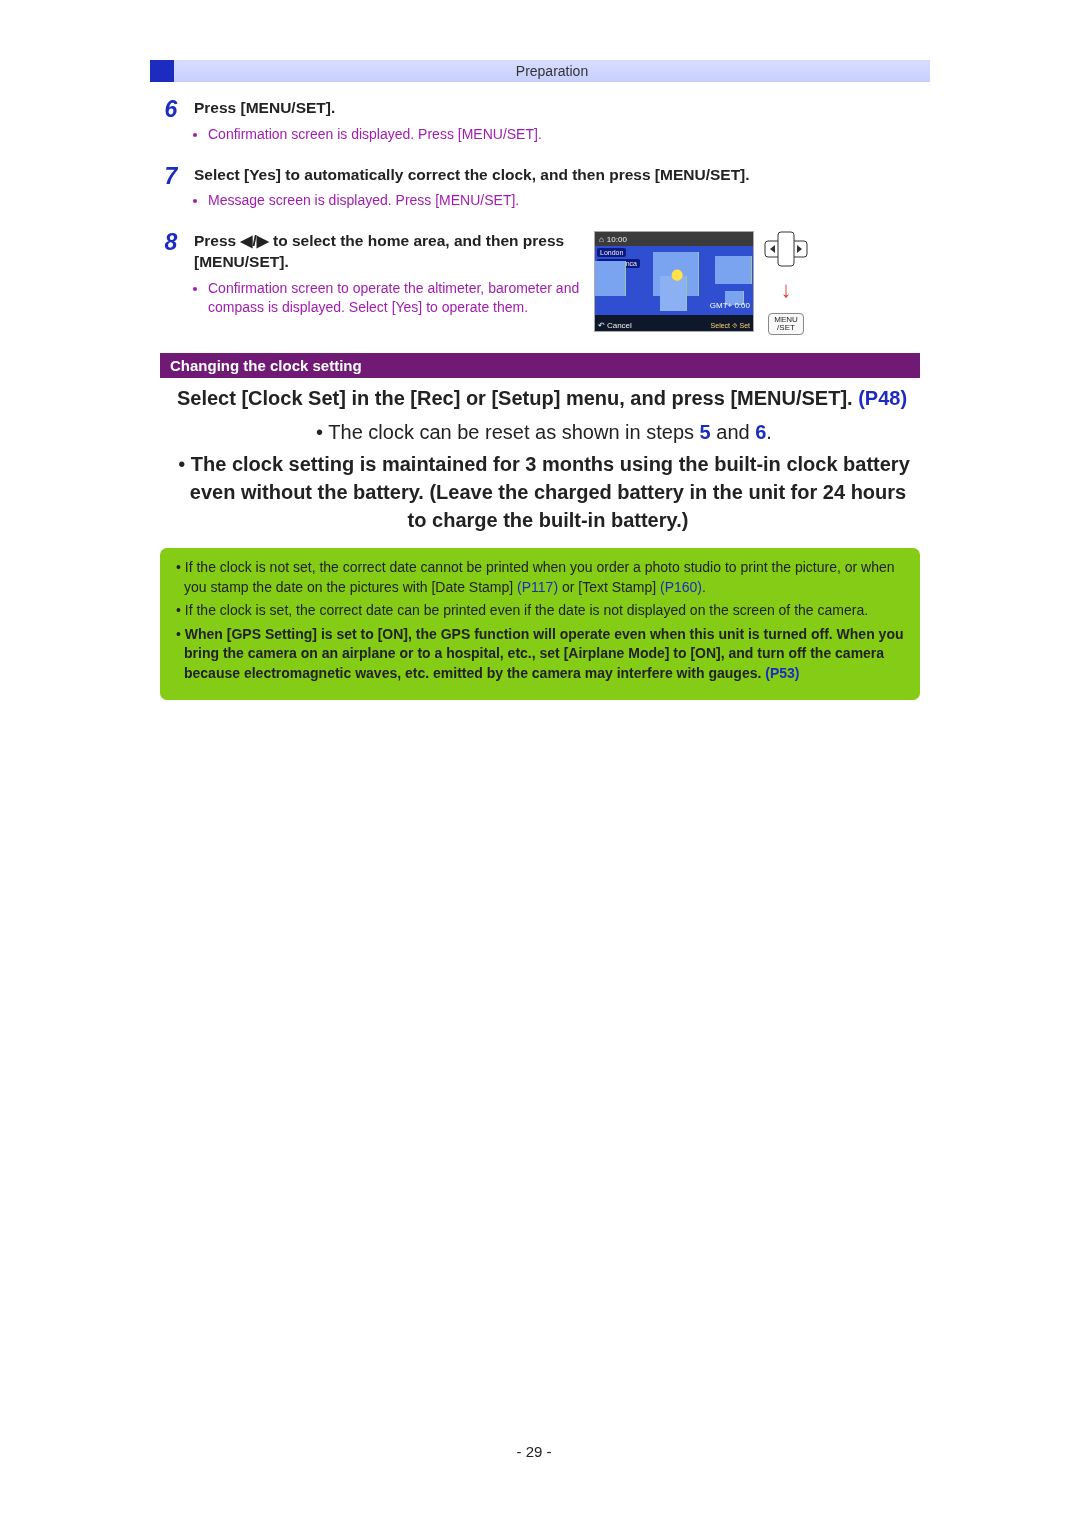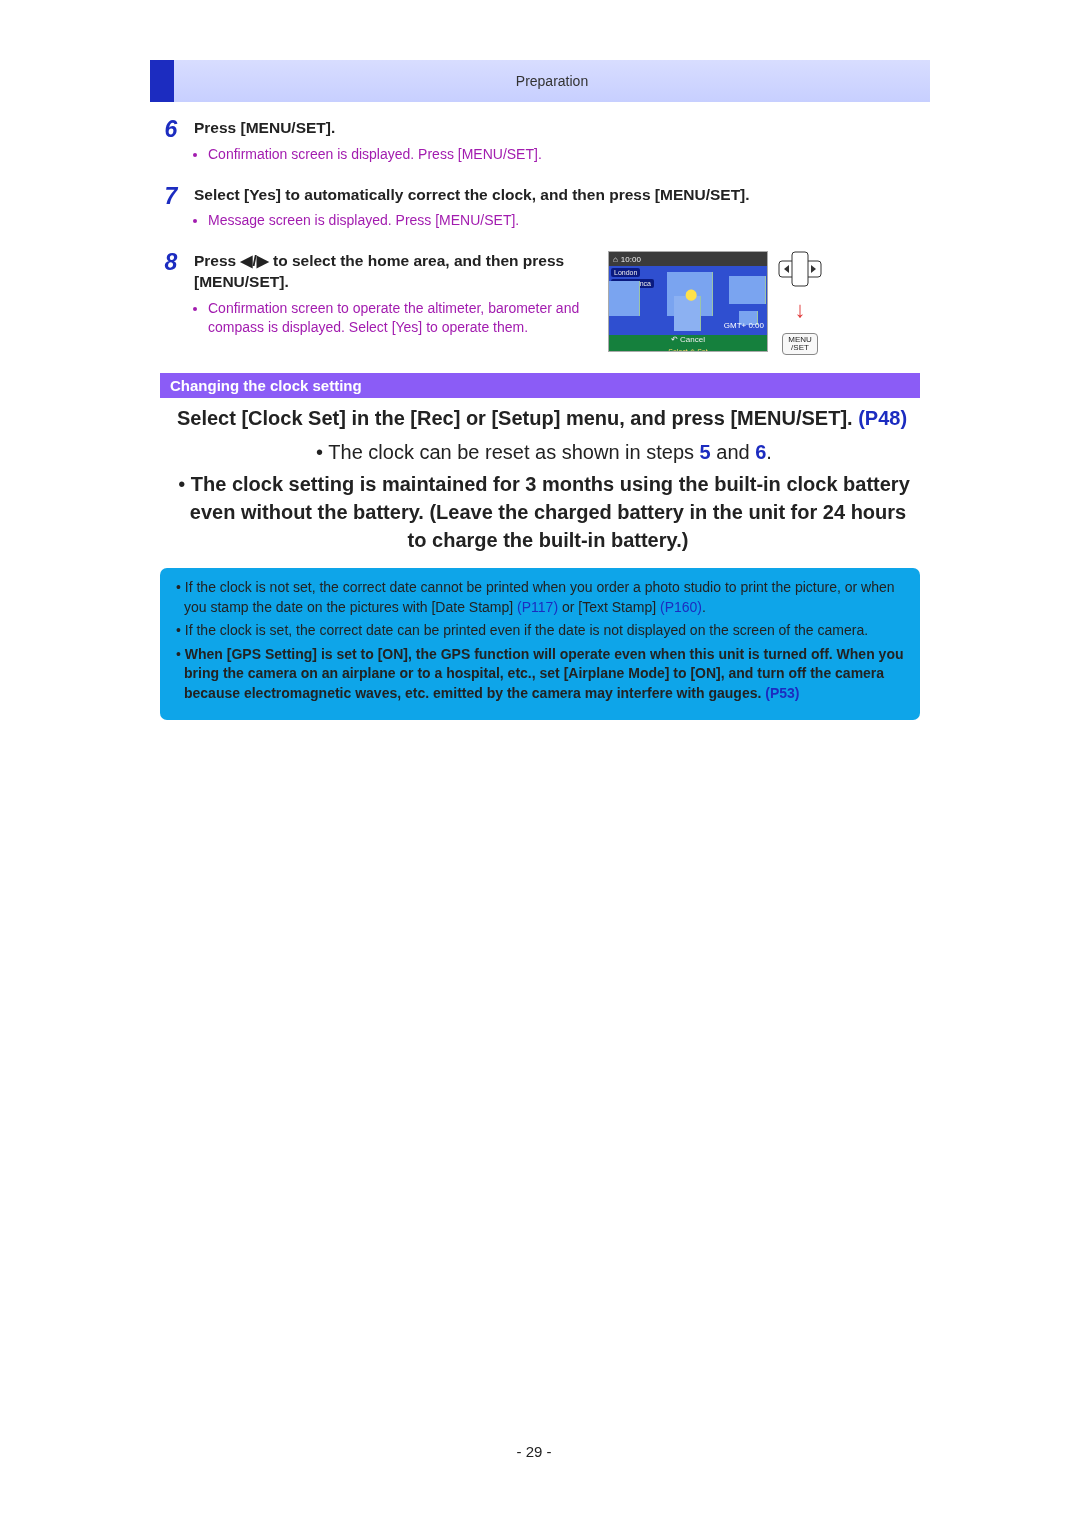--- a/index.html
+++ b/index.html
@@ -23,21 +23,21 @@
   .top-bar-left {
     width: 24px;
     background: #1c2cc0;
   }
   .top-bar-rest {
     flex: 1;
     background: linear-gradient(#d8ddff, #c7cfff);
     text-align: center;
     font-size: 14px;
     color: #333;
-    padding: 13px 0;
+    padding: 3px 0;
   }
   .content {
     padding: 14px 10px 0 10px;
   }
   .step {
     display: flex;
     gap: 12px;
     margin-bottom: 18px;
   }
   .step-num {
@@ -66,21 +66,21 @@
     color: #a21caf;
     max-width: 420px;
     line-height: 1.4;
   }
   .step-bullets li {
     list-style: disc;
     margin-bottom: 2px;
   }
   .step8-wrap {
     display: flex;
-    gap: 24px;
+    gap: 10px;
     align-items: flex-start;
   }
   .step8-left {
     flex: 0 0 390px;
   }
   .step8-right {
     flex: 1;
     display: flex;
     gap: 10px;
     align-items: flex-start;
@@ -130,27 +130,26 @@
     position: absolute;
     background: #7aa4f0;
     border-right: 1px solid #9bc4a7;
   }
   .pin {
     position: absolute;
     color: #ffe14a;
     font-size: 11px;
   }
   .wm-bot {
-    background: #15803d;
+    background: #0f172a;
     height: 21px;
     display: flex;
     align-items: center;
     justify-content: space-between;
     padding: 0 3px;
-    flex-direction: column;
   }
   .wm-cancel::before {
     content: "↶ ";
   }
   .wm-select {
     color: #ffd36b;
     font-size: 7px;
   }
   .controls {
     display: flex;
@@ -169,21 +168,21 @@
     text-align: center;
     border: 1px solid #888;
     border-radius: 4px;
     font-size: 8px;
     padding: 2px 0;
     line-height: 1;
     background: #f8f8f8;
   }
 
   .blue-band {
-    background: #8b5cf6;
+    background: #701a75;
     color: #fff;
     font-weight: bold;
     padding: 4px 10px;
     font-size: 15px;
     margin: 14px 0 6px 0;
   }
   .section-body {
     padding: 0 6px 0 10px;
     font-size: 20px;
     line-height: 1.4;
@@ -207,21 +206,21 @@
   .plain-bullets .b {
     text-indent: -8px;
     padding-left: 10px;
     margin-bottom: 4px;
   }
   .plain-bullets .b::before {
     content: "• ";
   }
   .info-box {
     margin-top: 14px;
-    background: #0ea5e9;
+    background: #84cc16;
     border-radius: 7px;
     padding: 10px 14px 12px 14px;
     font-size: 14px;
     line-height: 1.4;
   }
   .info-box .b {
     text-indent: -8px;
     padding-left: 10px;
     margin-bottom: 4px;
   }

